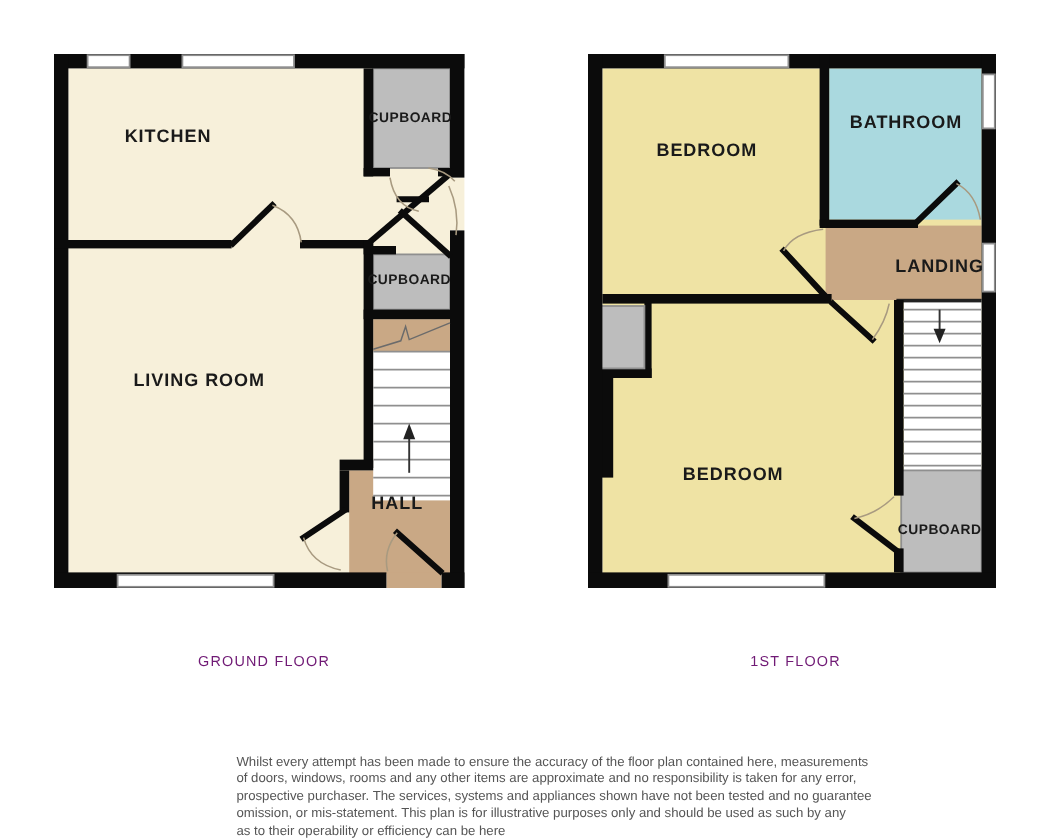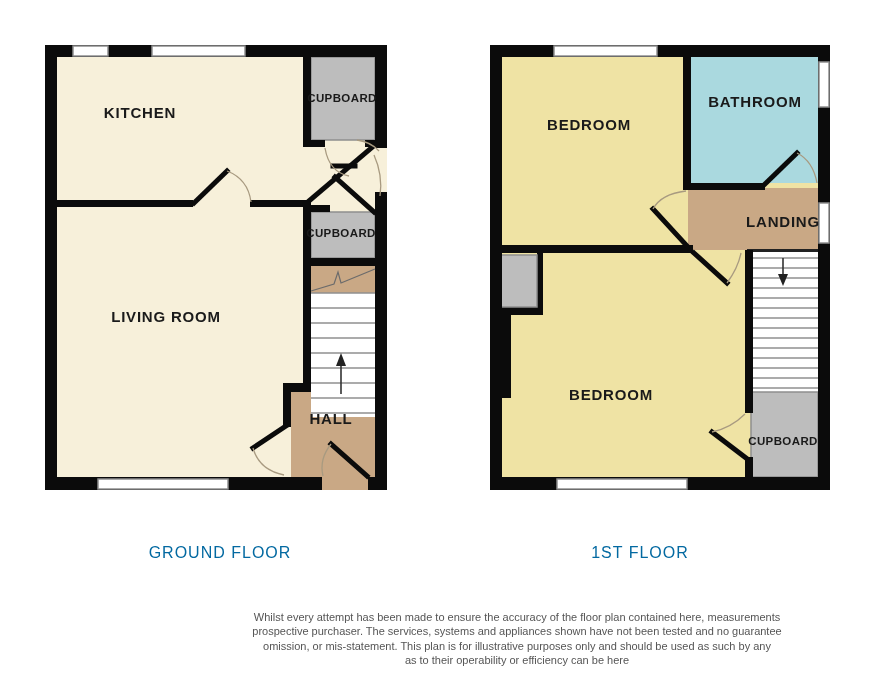--- a/index.html
+++ b/index.html
@@ -13,22 +13,22 @@
   .graybox{fill:#bdbdbd;stroke:#8f8f8f;stroke-width:1.5;}
   .window{fill:#ffffff;stroke:#8f8f8f;stroke-width:1.5;}
   .tread{stroke:#8f8f8f;stroke-width:1.4;}
   .leaf{stroke:#0b0b0b;stroke-width:5;stroke-linecap:square;fill:none;}
   .arc{stroke:#a89a80;stroke-width:1.3;fill:none;}
   .breakline{stroke:#6b6b6b;stroke-width:1.2;fill:none;}
   .arrow{stroke:#333;stroke-width:1.6;}
   .arrowhead{fill:#222;}
   .room-label{font:700 15px "Liberation Sans",sans-serif;fill:#1a1a1a;letter-spacing:0.8px;text-anchor:middle;}
   .small-label{font:700 11.5px "Liberation Sans",sans-serif;fill:#1a1a1a;letter-spacing:0.4px;text-anchor:middle;}
-  .floor-caption{position:absolute;transform:translateX(-50%);font-size:16px;color:#0369a1;letter-spacing:1px;white-space:nowrap;}
-  .disclaimer{position:absolute;left:517px;top:610px;width:640px;transform:translateX(-50%);text-align:center;font-size:11px;line-height:14.4px;color:#555;}
+  .floor-caption{position:absolute;transform:translateX(-50%);font-size:12px;color:#701a75;letter-spacing:1px;white-space:nowrap;}
+  .disclaimer{position:absolute;left:517px;top:628px;width:640px;transform:translateX(-50%);font-size:11px;line-height:14.4px;color:#555;}
 </style>
 </head>
 <body>
 
 <svg width="886" height="600" viewBox="0 0 886 600">
 
   <g>
 
     <rect class="cream" x="57" y="57" width="318" height="421"></rect>
     <rect class="tan" x="291" y="392" width="84" height="86"></rect>
@@ -172,20 +172,21 @@
 
     <text class="room-label" x="589" y="130">BEDROOM</text>
     <text class="room-label" x="755" y="107">BATHROOM</text>
     <text class="room-label" x="783" y="227">LANDING</text>
     <text class="room-label" x="611" y="400">BEDROOM</text>
     <text class="small-label" x="783" y="445">CUPBOARD</text>
   </g>
 </svg>
 
 <div class="floor-caption" style="left:220px;top:544px;">GROUND FLOOR</div>
-<div class="floor-caption" style="left:640px;top:544px;">1ST FLOOR</div>
+<div class="floor-caption" style="left:663px;top:544px;">1ST FLOOR</div>
 
 <div class="disclaimer">
   <div>Whilst every attempt has been made to ensure the accuracy of the floor plan contained here, measurements</div>
+  <div>of doors, windows, rooms and any other items are approximate and no responsibility is taken for any error,</div>
   <div>prospective purchaser. The services, systems and appliances shown have not been tested and no guarantee</div>
   <div>omission, or mis-statement. This plan is for illustrative purposes only and should be used as such by any</div>
   <div>as to their operability or efficiency can be here</div>
 </div>
 
 </body></html>

